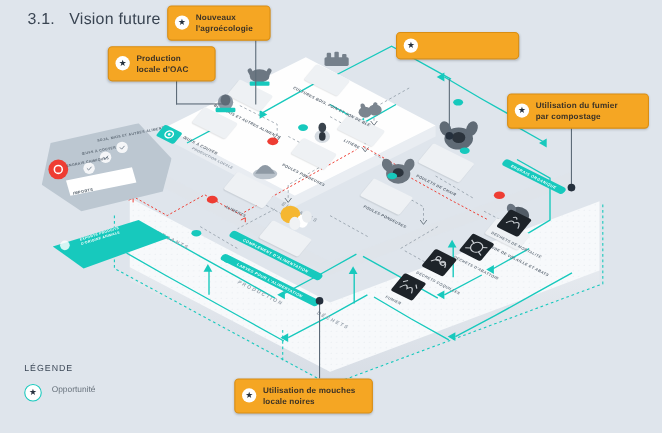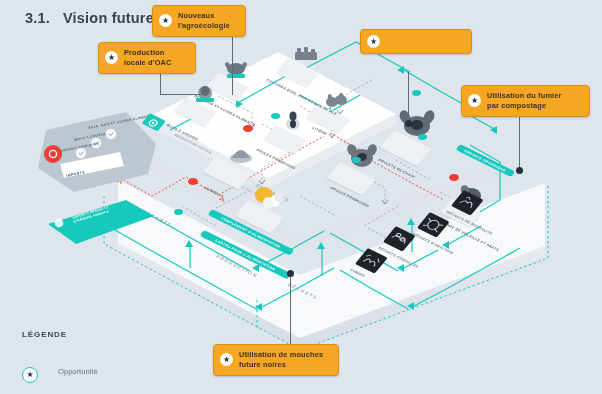--- a/index.html
+++ b/index.html
@@ -11,21 +11,20 @@
     color:#3b4756;
     position:relative;
   }
   #root{position:absolute;inset:0;}
 
   
   .page-title{
     position:absolute;left:25px;top:10px;
     font-size:14.5px;letter-spacing:.2px;color:#394452;
     white-space:nowrap;
-    font-weight:bold;
   }
   .page-title .num{margin-right:13px;}
 
   
   .stage{position:absolute;left:0;top:0;width:602px;height:394px;}
   .stage svg{position:absolute;left:0;top:0;}
 
   
   .callout{
     position:absolute;
@@ -52,25 +51,25 @@
     width:14px;height:14px;flex:0 0 14px;
   }
 
   .leader{position:absolute;background:#5d6b78;z-index:30;}
   .leader-dot{position:absolute;width:7px;height:7px;border-radius:50%;
     background:#25303d;z-index:31;}
 
   
   .legend{position:absolute;left:22px;top:330px;z-index:45;}
   .legend-title{
-    font-size:8px;font-weight:bold;letter-spacing:.9px;color:#3b4756;
-    margin-bottom:28px;
+    font-size:8px;font-weight:normal;letter-spacing:.9px;color:#3b4756;
+    margin-bottom:10px;
   }
   .legend-row{display:flex;align-items:flex-start;gap:9px;margin-bottom:8px;}
-  .legend-row .lbl{font-size:7.6px;line-height:1.38;color:#6a747e;margin-left:11px;}
+  .legend-row .lbl{font-size:7.6px;line-height:1.38;color:#6a747e;}
   .legend-dash{
     width:14px;height:2px;background:#17c9bd;border-radius:1px;margin-top:4px;
     flex:0 0 14px;
   }
 
   
   .iso-label{
     position:absolute;
     font-size:3.5px;font-weight:bold;letter-spacing:.35px;
     color:#5b6672;white-space:nowrap;
@@ -489,21 +488,21 @@
 
   <div class="callout" style="left:461px;top:85px;width:113px;">
     <div class="star-badge">★</div>
     <div class="txt" style="white-space:pre-line">Utilisation du fumier
 par compostage</div>
   </div>
 
   <div class="callout" style="left:213px;top:344px;width:110px;">
     <div class="star-badge">★</div>
     <div class="txt" style="white-space:pre-line">Utilisation de mouches
-future noires</div>
+locale noires</div>
   </div>
 
   <div class="legend">
     <div class="legend-title">LÉGENDE</div>
     <div class="legend-row">
       <div class="star-badge ring">★</div>
       <div class="lbl">Opportunité</div>
     </div>
   </div>
 

